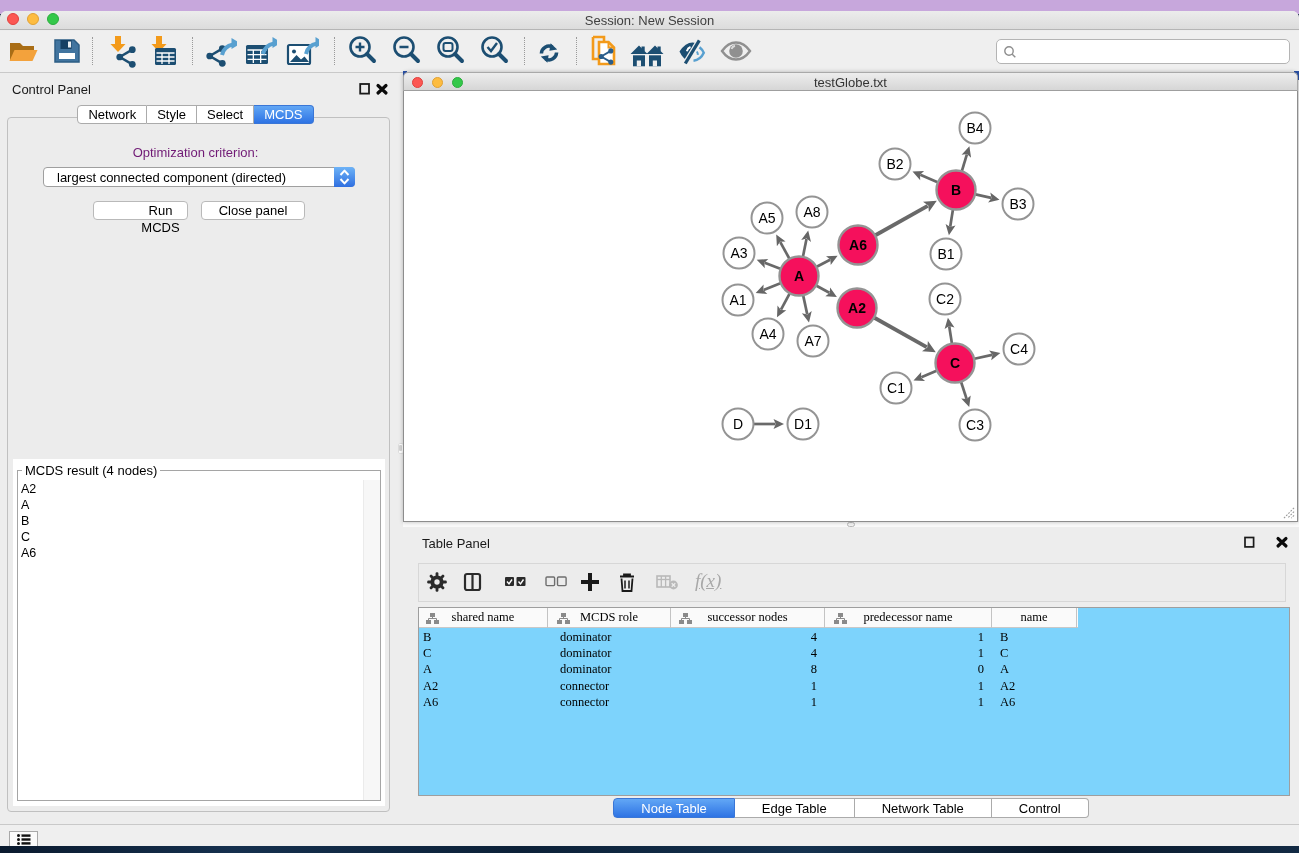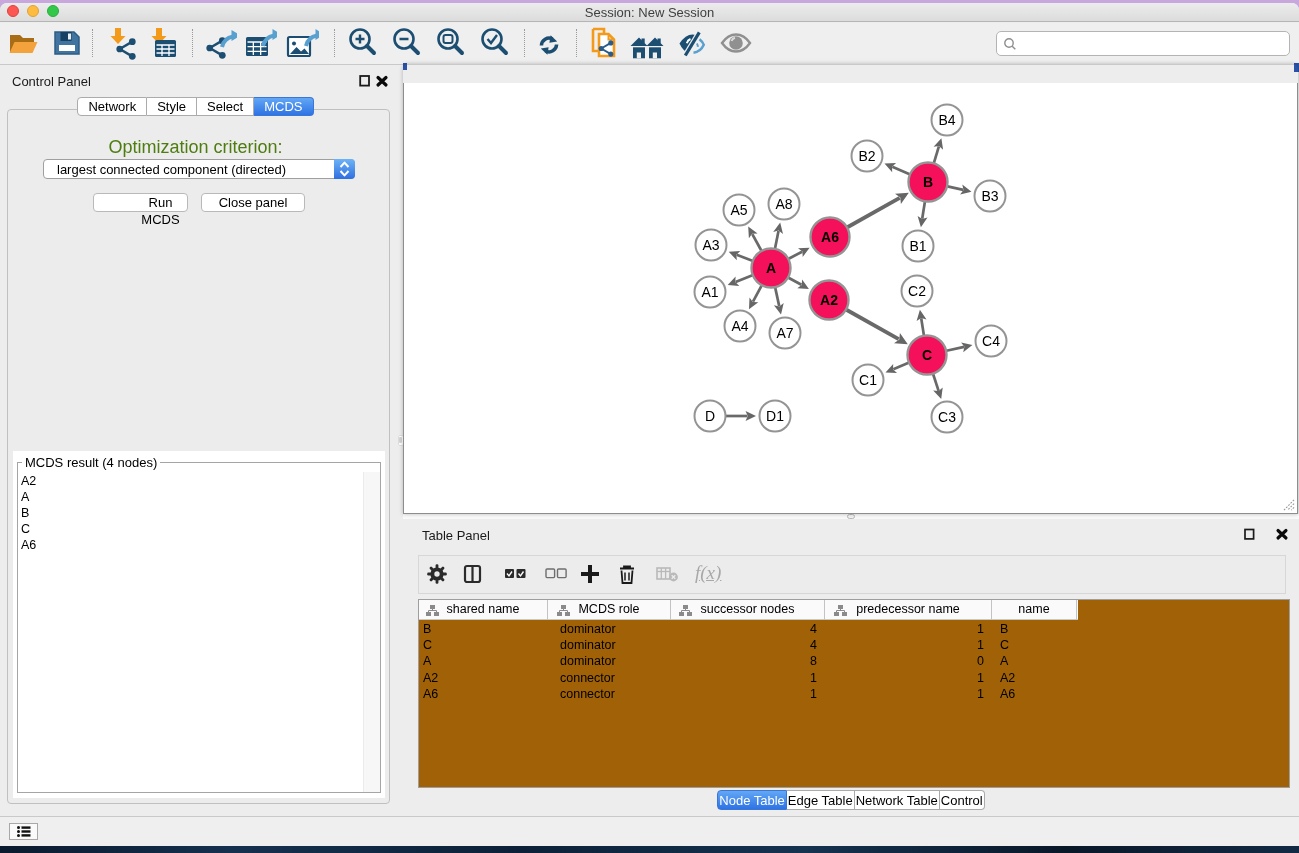--- a/index.html
+++ b/index.html
@@ -1,20 +1,20 @@
 <!DOCTYPE html>
 <html><head><meta charset="utf-8">
 <style>
 * { margin:0; padding:0; box-sizing:border-box; }
 html,body { width:1299px; height:853px; overflow:hidden; }
 body { font-family:"Liberation Sans", sans-serif; background:#182c47; position:relative; }
 #wall-top { position:absolute; left:0; top:0; width:1299px; height:14px; background:#c7a7dc; }
 #wall-bot { position:absolute; left:0; top:846px; width:1299px; height:7px;
   background:linear-gradient(90deg,#0a1a2e,#15304e 18%,#0c2138 40%,#15324f 62%,#091829 82%,#122a44); }
-#app { position:absolute; left:0; top:3px; width:1299px; height:843px; background:#ededed;
+#app { position:absolute; left:0; top:11px; width:1299px; height:843px; background:#ededed;
   border-radius:7px 7px 0 0; overflow:hidden; }
 
 #titlebar { position:absolute; left:0; top:0; width:100%; height:19px;
   background:linear-gradient(#ececec,#dcdcdc); border-bottom:1px solid #b5b5b5; }
 .tl { position:absolute; top:2px; width:12px; height:12px; border-radius:50%; }
 #titlebar .t1 { left:7px;  background:#fc5753; border:1px solid #e1403c; }
 #titlebar .t2 { left:27px; background:#fdbc40; border:1px solid #e0a133; }
 #titlebar .t3 { left:47px; background:#34c84a; border:1px solid #2bad3e; }
 #titlebar .title { position:absolute; top:2px; width:100%; text-align:center;
   font-size:13px; color:#404040; }
@@ -32,21 +32,21 @@
 #cp .hdr { position:absolute; left:12px; top:8px; font-size:13px; color:#1a1a1a; }
 .panebtns { position:absolute; }
 #cptabs { position:absolute; left:0; top:31px; width:391px; height:19px; text-align:center; z-index:3; }
 .tab { display:inline-block; height:19px; line-height:18px; font-size:13px; color:#000;
   background:#fff; border:1px solid #ababab; border-left:none; padding:0 10px; vertical-align:top; }
 .tab.first { border-left:1px solid #ababab; border-radius:4px 0 0 4px;text-align:center; }
 .tab.last { border-radius:0 4px 4px 0; }
 .tab.sel { background:linear-gradient(#62a7f5,#2e73e4); color:#fff; border-color:#3a76d6; }
 #cpbody { position:absolute; left:7px; top:43px; width:383px; height:695px; border-radius:4px;
   border:1px solid #c0c0c0; background:#ececec; }
-#optlabel { position:absolute; left:0; top:71px; width:100%; text-align:center; font-size:18px; color:#4d7c0f; }
+#optlabel { position:absolute; left:0; top:71px; width:100%; text-align:center; font-size:13px; color:#701a75; }
 #combo { position:absolute; left:43px; top:93px; width:312px; height:20px; background:#fff;
   border:1px solid #9f9f9f; border-radius:4px; font-size:13px; line-height:19px; text-align:left; padding-left:13px; color:#000; }
 #combo .cap { position:absolute; right:-1px; top:-1px; width:21px; height:20px; border-radius:0 4px 4px 0;
   background:linear-gradient(#6db3f7,#2f6fe0); }
 .btn { position:absolute; height:19px; background:#fff; border:1px solid #b9b9b9; border-radius:4px;
   font-size:13px; text-align:center; line-height:17px; color:#000; }
 
 #resbox { position:absolute; left:13px; top:385px; width:372px; height:347px; background:#fff; }
 #resborder { position:absolute; left:4px; top:11px; width:364px; height:331px; border:1px solid #a5a5a5; }
 #reslegend { position:absolute; left:9px; top:4px; background:#fff; padding:0 3px; font-size:13px; color:#000; z-index:2; }
@@ -56,38 +56,38 @@
 
 #net { position:absolute; left:403px; top:61px; width:895px; height:450px;
   border-radius:5px 5px 0 0; box-shadow:0 0 4px rgba(0,0,0,.25); }
 #nettitle { position:absolute; left:0; top:0; width:100%; height:19px; border-radius:5px 5px 0 0;
   background:linear-gradient(#ededed,#d6d6d6); border:1px solid #a9a9a9; border-bottom:1px solid #9f9f9f; }
 #nettitle .title { position:absolute; top:2px; width:100%; text-align:center; font-size:13px; color:#333; }
 #nettitle .t1 { left:8px;  background:#fc5753; border:1px solid #e1403c; top:4px; width:11px; height:11px;}
 #nettitle .t2 { left:28px; background:#fdbc40; border:1px solid #e0a133; top:4px; width:11px; height:11px;}
 #nettitle .t3 { left:48px; background:#34c84a; border:1px solid #2bad3e; top:4px; width:11px; height:11px;}
 #netcanvas { position:absolute; left:0; top:19px; width:895px; height:431px; background:#fff;
-  border:1px solid #8d8d8d; border-top:none; }
+  border:1px solid #8d8d8d; border-top:none;padding-left:28px; }
 #grip { position:absolute; right:2px; bottom:2px; width:12px; height:12px; }
 
 #tp { position:absolute; left:403px; top:519px; width:896px; height:297px; background:#ededed; }
 #tp .hdr { position:absolute; left:19px; top:6px; font-size:13px; color:#1a1a1a; }
 #tptoolbar { position:absolute; left:15px; top:33px; width:868px; height:39px; background:#ececec;
   border:1px solid #d7d7d7; }
-#tbl { position:absolute; left:15px; top:77px; width:872px; height:189px; background:#a16207; border:1px solid #9e9e9e; }
+#tbl { position:absolute; left:15px; top:77px; width:872px; height:189px; background:#7dd3fc; border:1px solid #9e9e9e;font-family:Liberation Serif, serif; }
 #tblhead { position:absolute; left:0; top:0; height:20px; width:659px; background:#fafafa;
   border-bottom:1px solid #c8c8c8; }
 #tblhead .hc { position:absolute; top:0; height:20px; border-right:1px solid #c3c3c3;
   font-size:12.5px; color:#000; text-align:center; line-height:19px; }
 #tblhead .hic { position:absolute; top:4px; }
 .trow { position:absolute; left:0; width:870px; height:16px; font-size:12.5px; color:#000; }
 .trow span { position:absolute; }
 
 #tbtabs { position:absolute; left:0; top:268px; width:896px; text-align:center; }
-#tbtabs .tab { padding:0 1px; height:20px; line-height:19px; }
+#tbtabs .tab { padding:0 27px; height:20px; line-height:19px; }
 
 #status { position:absolute; left:0; top:813px; width:1299px; height:30px; background:#efefef;
   border-top:1px solid #c9c9c9; }
 #stbtn { position:absolute; left:9px; top:6px; width:29px; height:17px; background:#fafafa;
   border:1px solid #a8a8a8; }
 #membtn { position:absolute; left:1216px; top:6px; width:57px; height:18px; background:#fafafa;
   border:1px solid #a8a8a8; font-size:11.5px; line-height:17px; color:#000; padding-left:21px;margin-top:32px; }
 #membtn i { position:absolute; left:7px; top:3.5px; width:10px; height:10px; border-radius:50%;
   background:#1fa335; border:1px solid #178a2b; }
 </style></head>
@@ -272,20 +272,26 @@
     </div>
   </div>
 
   <div style="position:absolute;left:1294px;top:60px;width:5px;height:9px;background:#2a52a8;"></div>
     <div style="position:absolute;left:403px;top:60px;width:4px;height:7px;background:#2a52a8;"></div>
     <div style="position:absolute;left:403px;top:511px;width:896px;height:5px;background:#fafafa;"></div>
     <div style="position:absolute;left:847px;top:510.5px;width:8px;height:5px;background:#f2f2f2;border:1px solid #b9b9b9;border-radius:2.5px;"></div>
     <div style="position:absolute;left:397.5px;top:431.5px;width:6px;height:11px;background:#fff;border-radius:2px;box-shadow:inset 0 0 0 1px #ddd;"></div>
     <div style="position:absolute;left:398.8px;top:434px;width:3.6px;height:6px;background:#d4d4d4;border-radius:1px;"></div>
   <div id="net">
+    <div id="nettitle">
+      <div class="tl t1"></div>
+        <div class="tl t2"></div>
+        <div class="tl t3"></div>
+      <div class="title">testGlobe.txt</div>
+    </div>
     <div id="netcanvas">
       <svg id="graph" width="892" height="428" viewBox="0 0 892 428">
 <line x1="357.3" y1="167.5" x2="348.3" y2="151.1" stroke="#696969" stroke-width="2.7"></line>
 <polygon points="344.2,143.6 353.6,150.4 348.1,150.8 344.9,155.2" fill="#666666"></polygon>
 <line x1="371.0" y1="165.4" x2="374.5" y2="147.9" stroke="#696969" stroke-width="2.7"></line>
 <polygon points="376.2,139.6 379.0,150.9 374.6,147.6 369.2,148.9" fill="#666666"></polygon>
 <line x1="348.3" y1="177.8" x2="332.7" y2="171.8" stroke="#696969" stroke-width="2.7"></line>
 <polygon points="324.7,168.8 336.3,167.9 332.4,171.7 332.8,177.2" fill="#666666"></polygon>
 <line x1="348.4" y1="192.3" x2="331.6" y2="198.9" stroke="#696969" stroke-width="2.7"></line>
 <polygon points="323.7,202.0 331.6,193.5 331.3,199.0 335.3,202.9" fill="#666666"></polygon>

